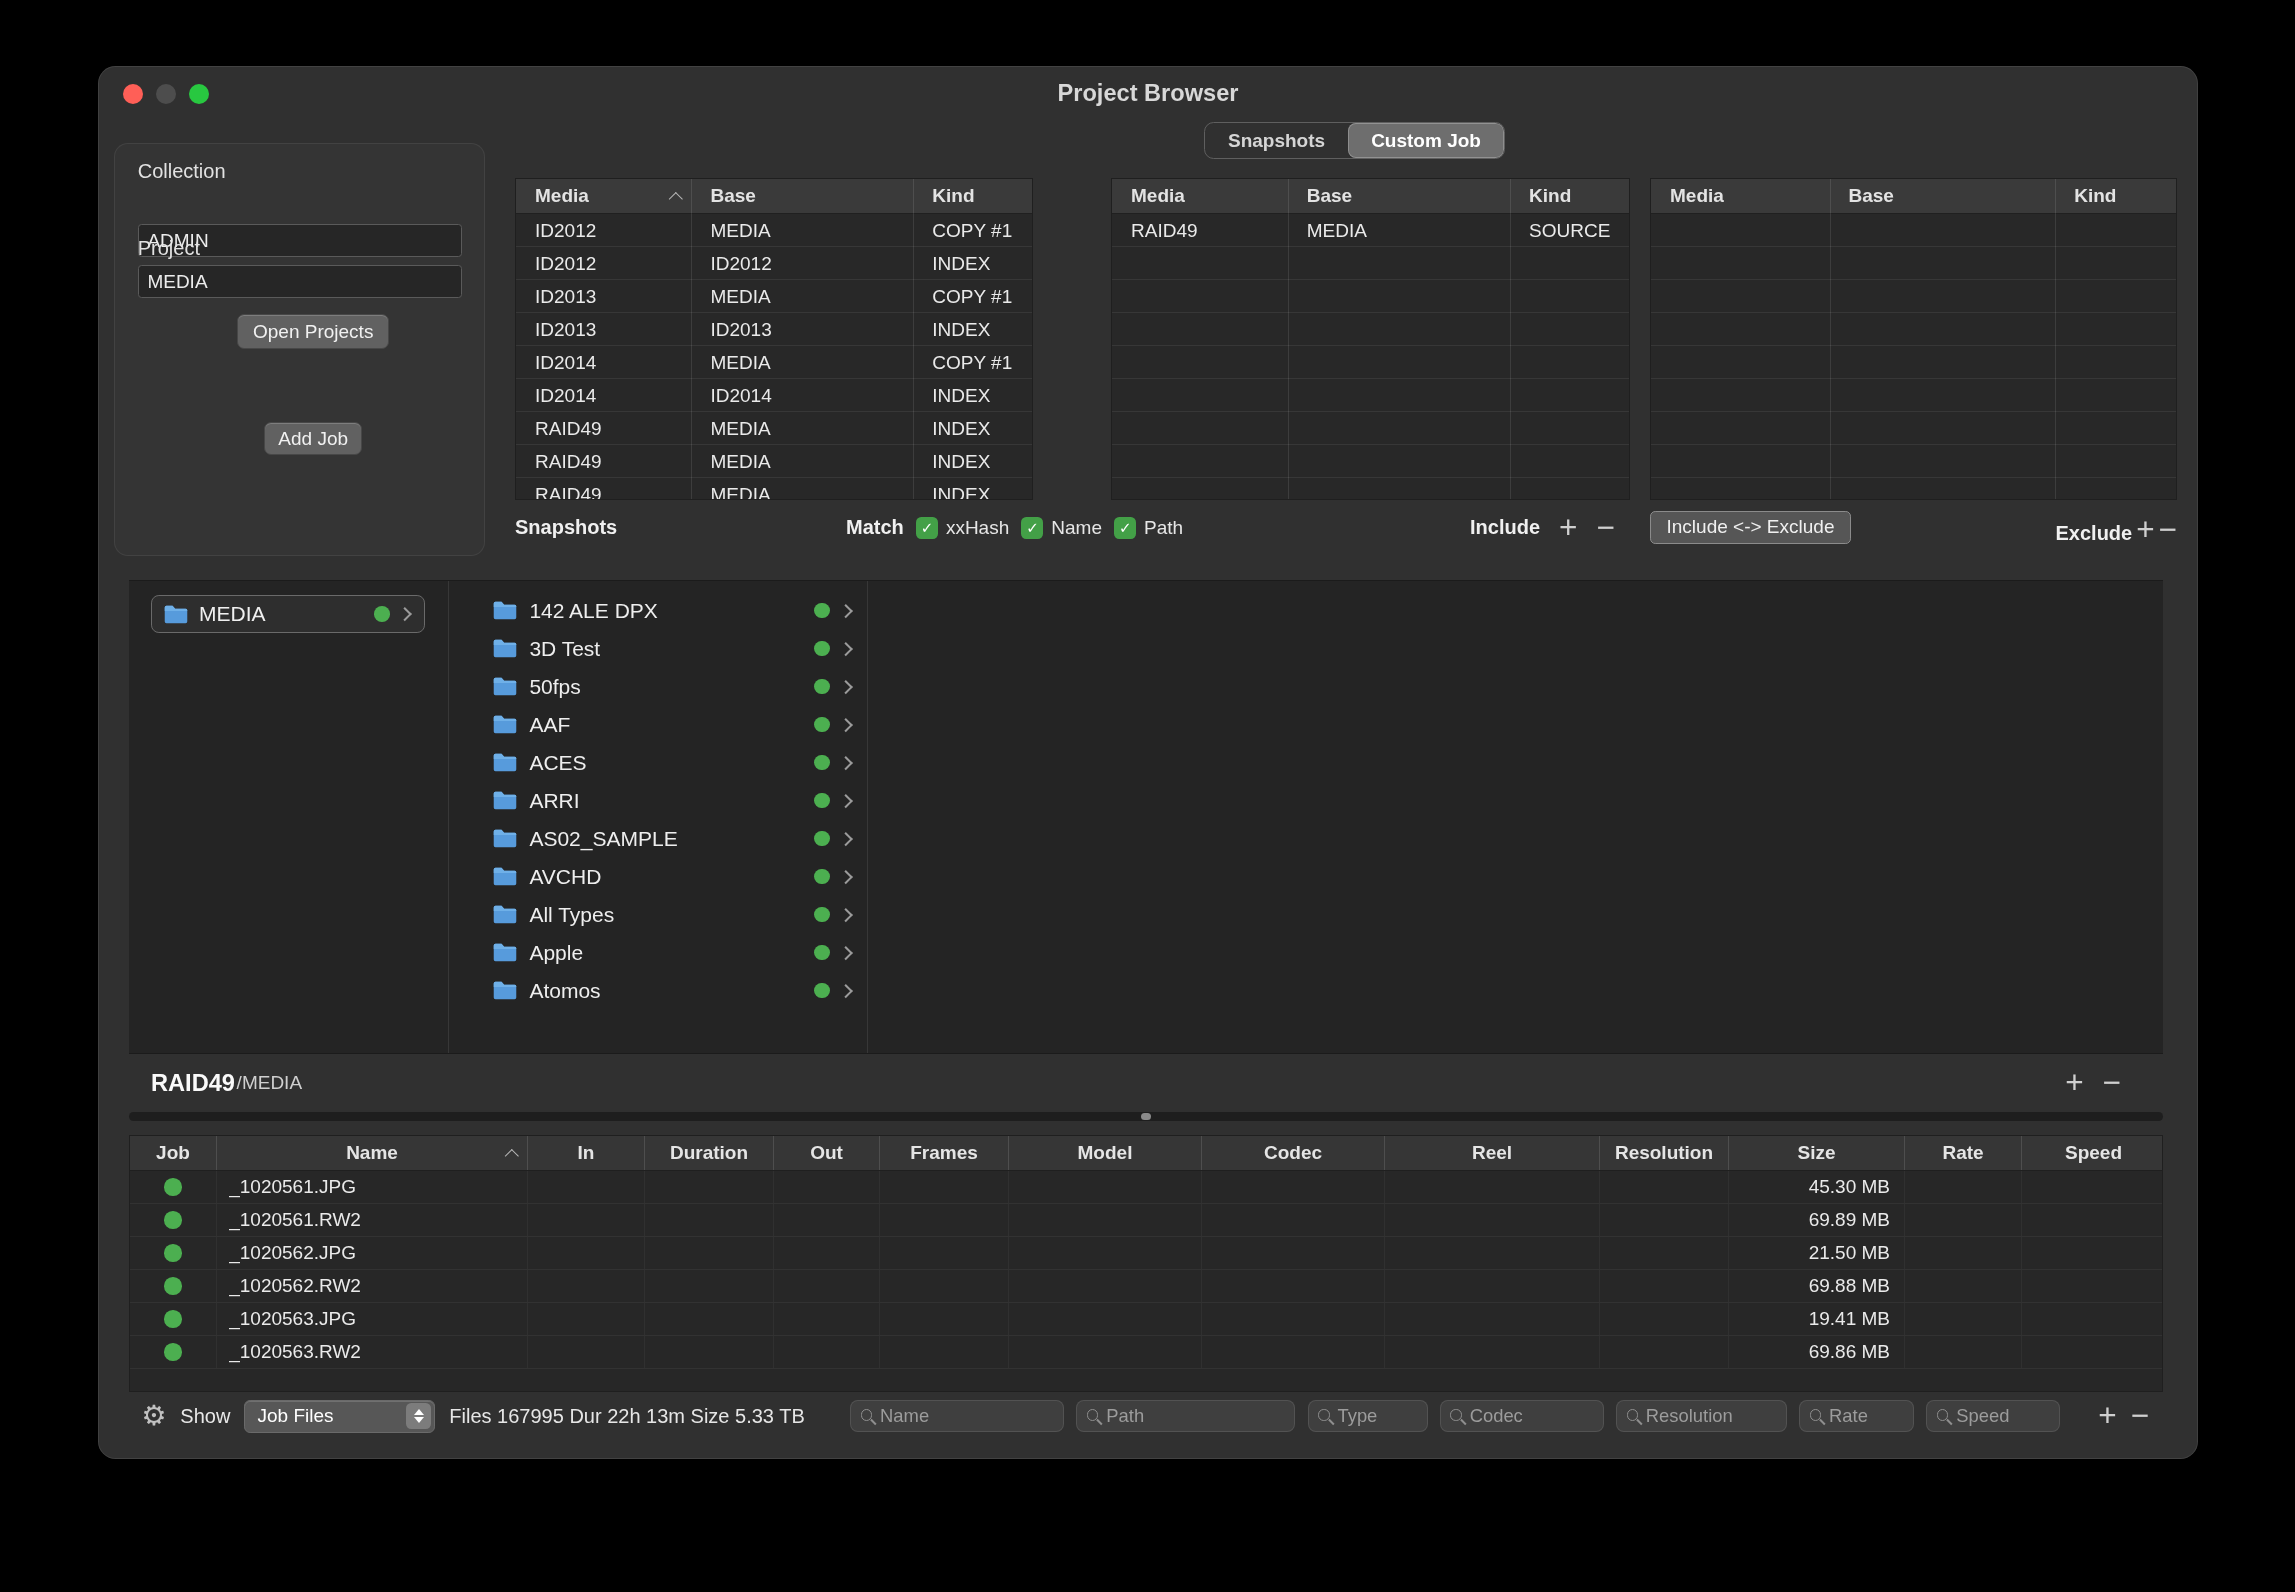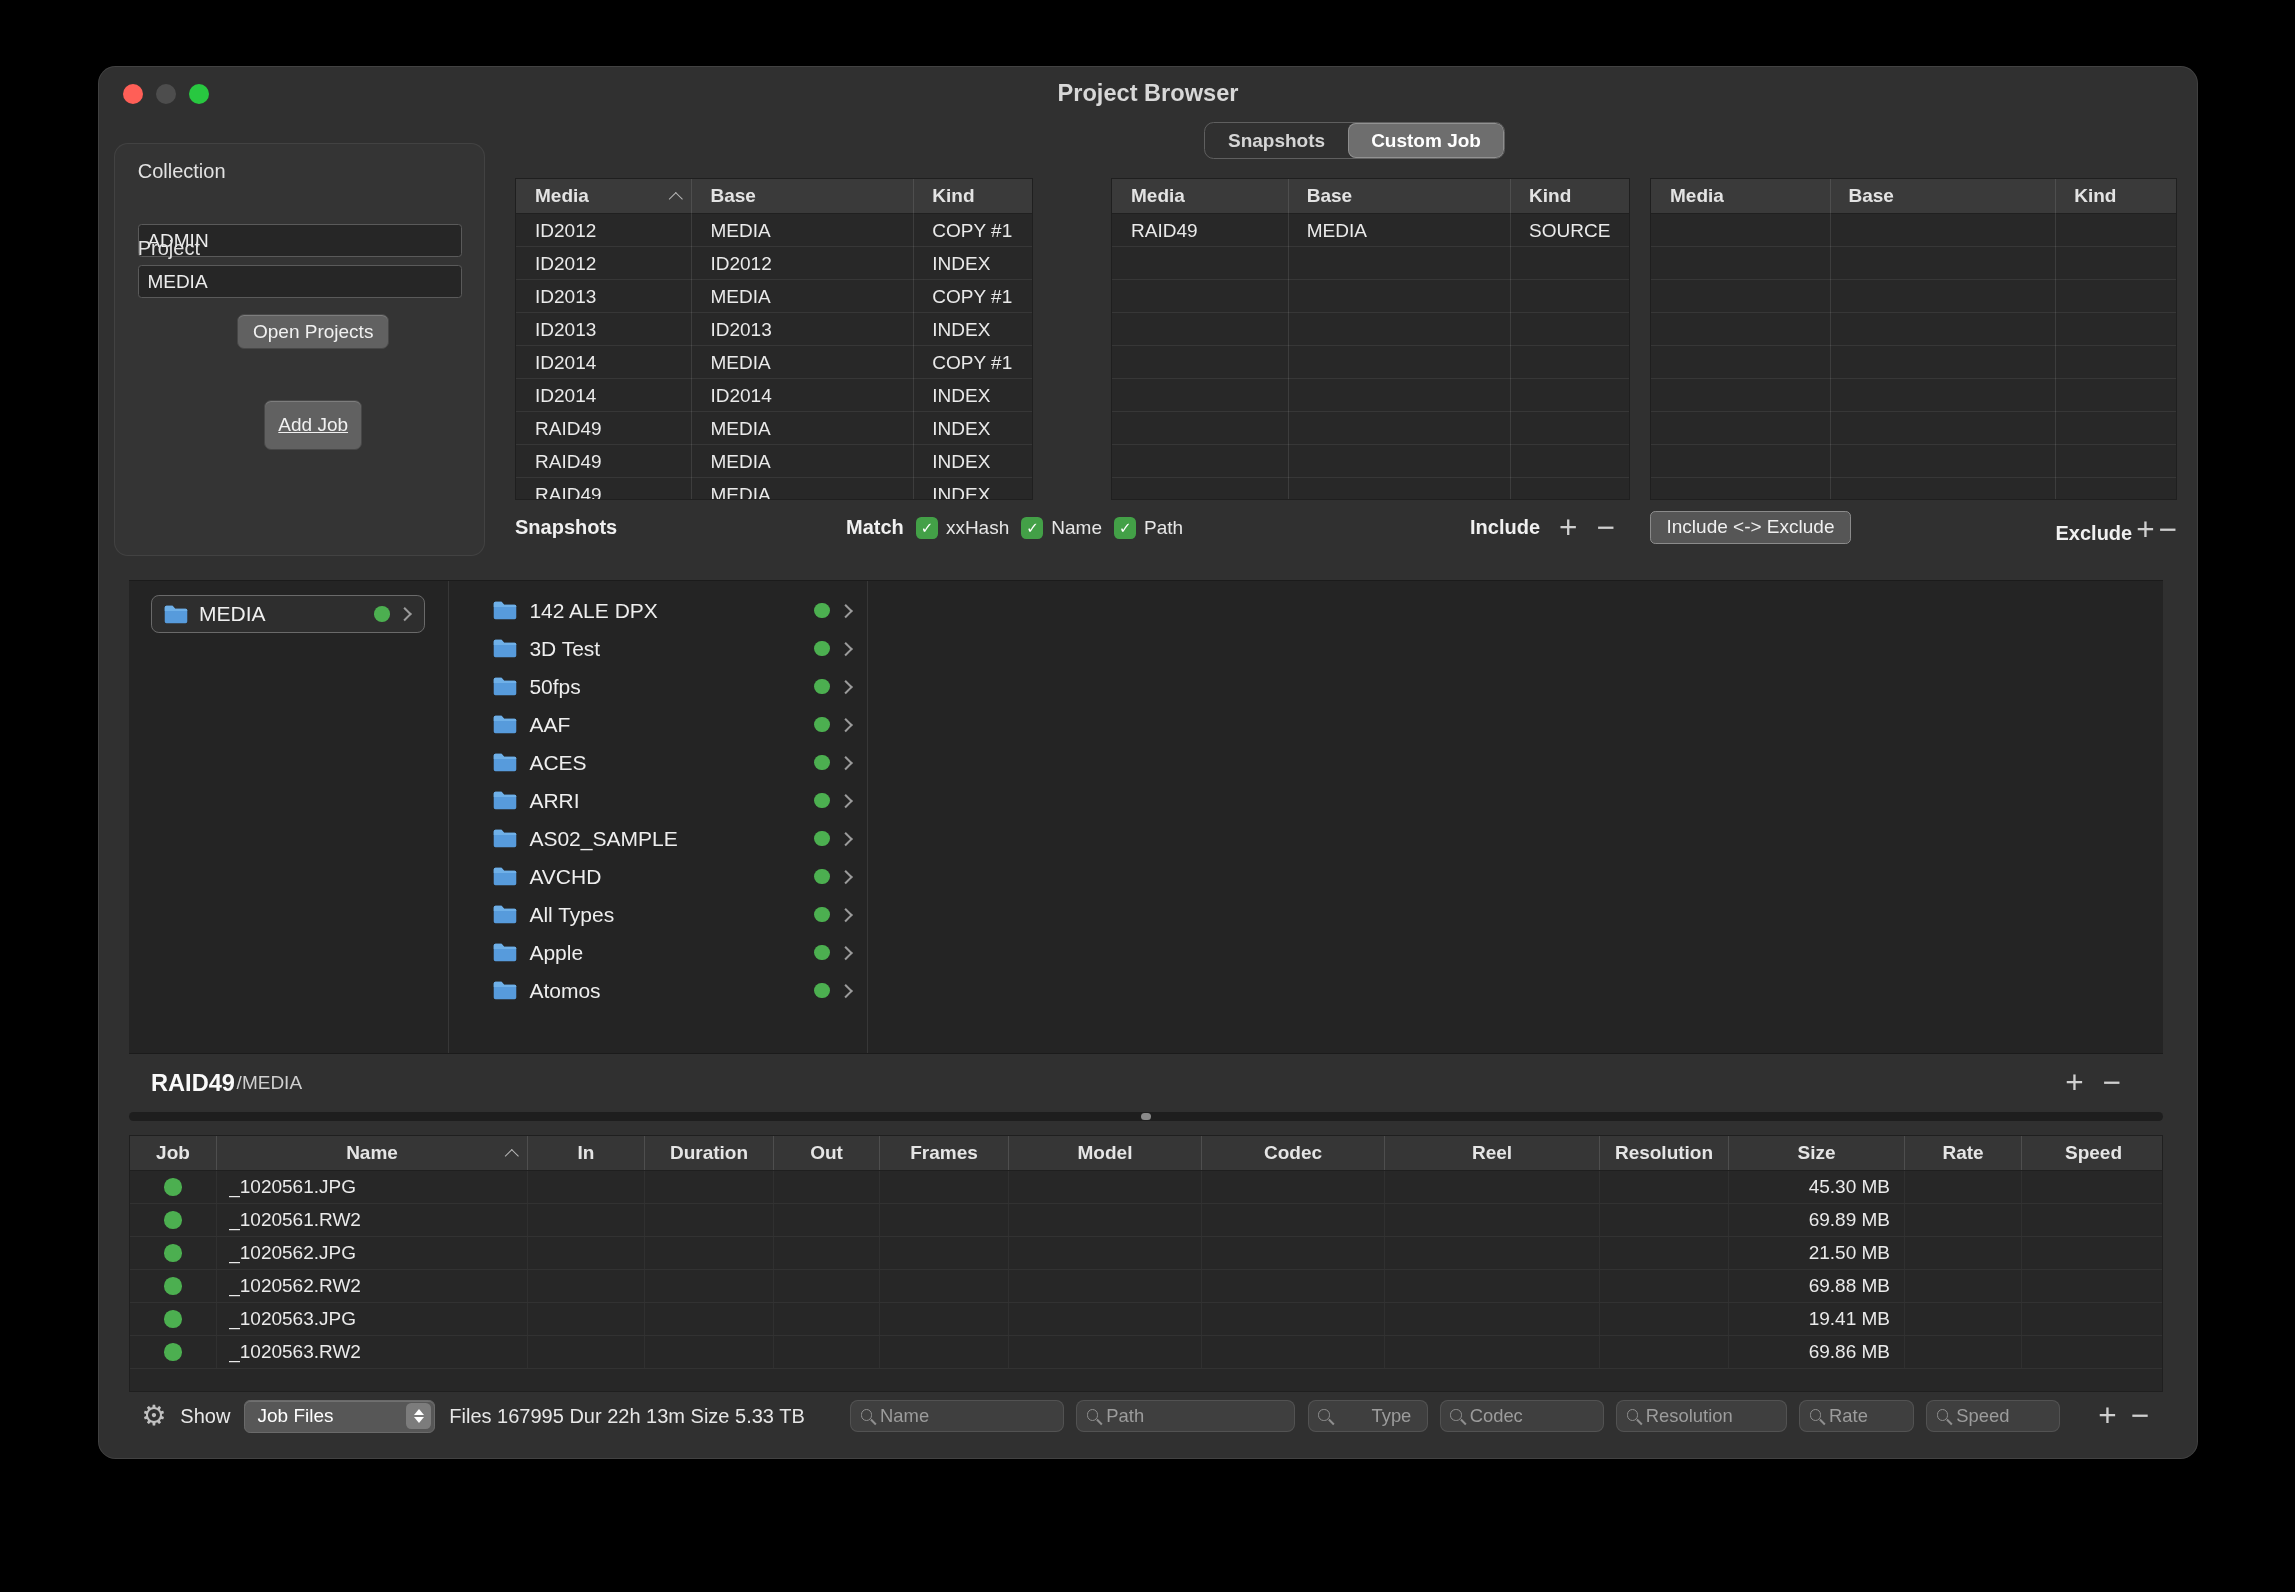--- a/index.html
+++ b/index.html
@@ -22,21 +22,21 @@
   .lp-label { position:absolute; left:23px; color:#e2e2e2; font-size:20px; }
   .lbl-collection { top:15.7px; } .lbl-project { top:93px; }
   .field { position:absolute; left:23px; width:324px; height:33px; background:#262626;
            border:0.9px solid #5a5a5a; border-radius:3.5px; color:#ececec; font-size:19px;
            padding:0 8.7px; font-family:inherit; outline:none; }
   .fld-collection { top:44px;margin-top:36px; } .fld-project { top:121px; }
   .btn { position:absolute; left:50%; transform:translateX(-50%); background:#616161;
          border:0.9px solid #474747; box-shadow:inset 0 0.9px 0 rgba(255,255,255,.18);
          border-radius:7px; color:#f1f1f1; font-size:19px; font-family:inherit; cursor:pointer;margin-left:14px; }
   .btn-open { top:170px; width:152px; height:35px; }
-  .btn-addjob { top:256px; width:98px; height:50px;text-decoration:underline; }
+  .btn-addjob { top:278px; width:98px; height:33px; }
 
   
   .segctrl { position:absolute; left:1106px; top:56px; height:37px; display:flex;
              border:0.9px solid #5f5f5f; border-radius:9.6px; overflow:hidden; }
   .seg { padding:0 23px; display:flex; align-items:center; color:#d5d5d5; font-size:19px; font-weight:600; }
   .seg.selected { background:var(--selected-tab,#6e6e6e); color:#fff; border-radius:7.9px;
                   box-shadow:inset 0 0 0 0.9px rgba(255,255,255,.25); }
 
   
   .dtable { position:absolute; top:112px; height:322px; background:#282828;
@@ -130,21 +130,21 @@
   .popup .val { color:#fff; font-size:19px; flex:1; }
   .stepper { width:24.5px; height:26px; background:#7c7c7c; border-radius:5.2px; margin-right:3.5px;
              display:flex; flex-direction:column; align-items:center; justify-content:center; gap:2.6px; flex:none; }
   .stp-up { width:0; height:0; border-left:5.2px solid transparent; border-right:5.2px solid transparent; border-bottom:6.1px solid #fff; }
   .stp-dn { width:0; height:0; border-left:5.2px solid transparent; border-right:5.2px solid transparent; border-top:6.1px solid #fff; }
   .stats { color:#e6e6e6; font-size:20px; white-space:nowrap; }
   .searches { display:flex; gap:12.2px; margin-left:31.5px; }
   .search { height:31.5px; background:#3f3f3f; border:0.9px solid rgba(255,255,255,.10); border-radius:7.9px;
             display:flex; align-items:center; cursor:text; }
   .search:nth-of-type(1){ width:214px; } .search:nth-of-type(2){ width:219px; }
-  .search:nth-of-type(3){ width:120px;gap:34px; } .search:nth-of-type(4){ width:164px; }
+  .search:nth-of-type(3){ width:120px; } .search:nth-of-type(4){ width:164px; }
   .search:nth-of-type(5){ width:171px; } .search:nth-of-type(6){ width:115px; }
   .search:nth-of-type(7){ width:134px; }
   .mag { position:relative; width:11.4px; height:11.4px; border:1.7px solid #8f8f8f; border-radius:50%;
          flex:none; margin:0 7.9px 1.7px 9.6px; }
   .mag::after { content:""; position:absolute; width:7px; height:1.7px; background:#8f8f8f;
                 transform:rotate(45deg); right:-6.1px; bottom:-2.6px; }
   .ph { color:#9c9c9c; font-size:18.4px; white-space:nowrap; overflow:hidden; }
   .sb-plus { margin-left:auto; } .sb-minus { margin-right:1.7px; }
 </style>
 </head>

